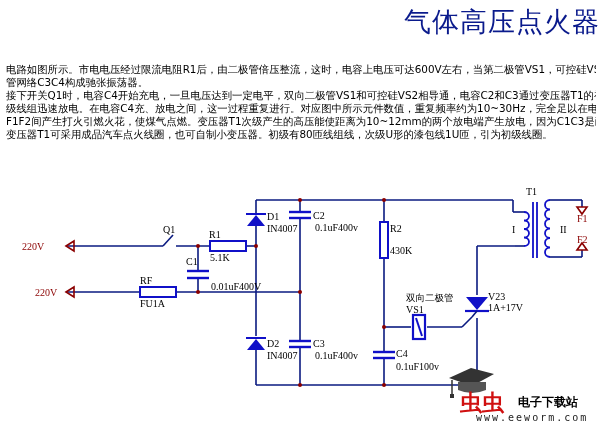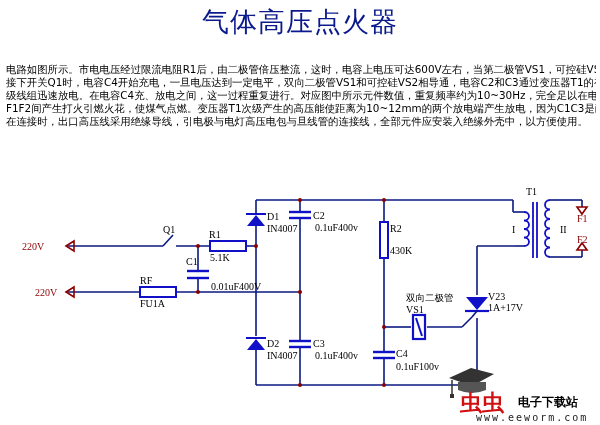--- a/index.html
+++ b/index.html
@@ -1,40 +1,41 @@
 <!DOCTYPE html>
 <html><head>
 <meta charset="utf-8">
 <style>
   html, body { margin:0; padding:0; background:#ffffff; }
   body { width:600px; height:425px; position:relative; overflow:hidden;
          font-family:"DejaVu Sans", sans-serif; }
-  .title { position:absolute; left:0; top:4px; width:600px; text-align:center;
+  .title { position:absolute; left:0; top:4px; width:600px; text-align:right;
            font-family:"DejaVu Serif", serif; font-size:27px; color:#0a1a8c;
            letter-spacing:1px; }
   .desc { position:absolute; left:6px; top:63px; width:590px;
           font-size:10.4px; line-height:13px; color:#000; white-space:nowrap; overflow:hidden; }
   .desc div { height:13px; overflow:hidden; }
   svg { position:absolute; left:0; top:0; }
   .lbl { font-family:"Liberation Serif", serif; font-size:10px; fill:#000; }
   .lbl-red { font-family:"Liberation Serif", serif; font-size:10px; fill:#8b0000; }
   .wm-cn { font-family:"DejaVu Sans", sans-serif; font-size:12px; fill:#000; font-weight:bold; }
   .wm-url { font-family:"DejaVu Sans Mono", monospace; font-size:10px; fill:#222; letter-spacing:2px; }
 </style>
 </head>
 <body>
 
 <div class="title">气体高压点火器</div>
 
 <div class="desc">
   <div>电路如图所示。市电电压经过限流电阻R1后，由二极管倍压整流，这时，电容上电压可达600V左右，当第二极管VS1，可控硅VS2和阳</div>
+  <div>管网络C3C4构成驰张振荡器。</div>
   <div>接下开关Q1时，电容C4开始充电，一旦电压达到一定电平，双向二极管VS1和可控硅VS2相导通，电容C2和C3通过变压器T1的初</div>
   <div>级线组迅速放电。在电容C4充、放电之间，这一过程重复进行。对应图中所示元件数值，重复频率约为10~30Hz，完全足以在电极</div>
   <div>F1F2间产生打火引燃火花，使煤气点燃。变压器T1次级产生的高压能使距离为10~12mm的两个放电端产生放电，因为C1C3是耐</div>
-  <div>在连接时，出口高压线采用绝缘导线，引电极与电灯高压电包与旦线管的连接线，全部元件应安装入绝缘外壳中，以方便使用。</div>
+  <div>变压器T1可采用成品汽车点火线圈，也可自制小变压器。初级有80匝线组线，次级U形的漆包线1U匝，引为初级线圈。</div>
 </div>
 
 <svg width="600" height="425" viewBox="0 0 600 425">
   <g stroke="#0a1a80" stroke-width="1.6" fill="none">
 
     <line x1="66" y1="246" x2="163" y2="246"></line>
 
     <line x1="163" y1="246" x2="173" y2="235"></line>
     <line x1="176" y1="246" x2="210" y2="246"></line>
     <line x1="246" y1="246" x2="256" y2="246"></line>

